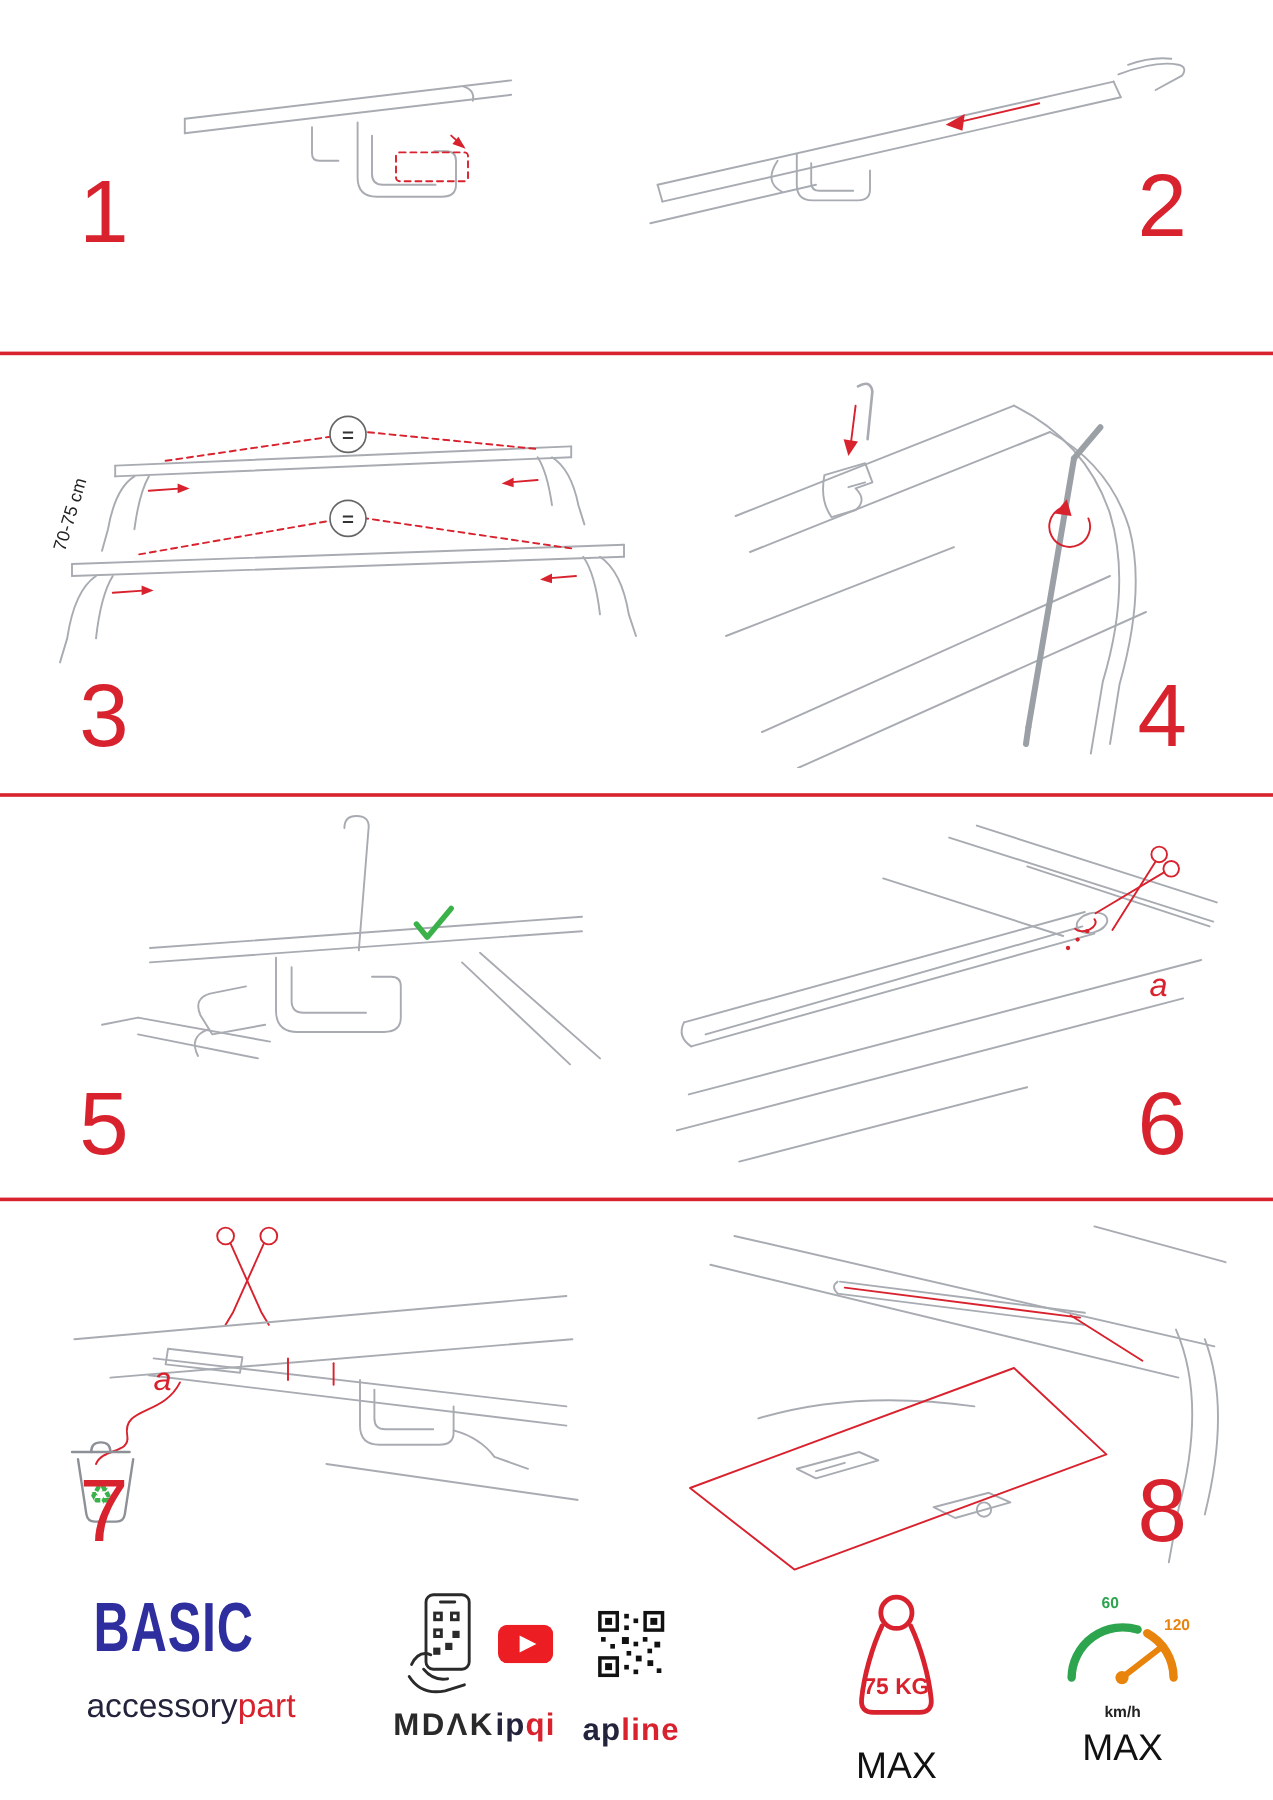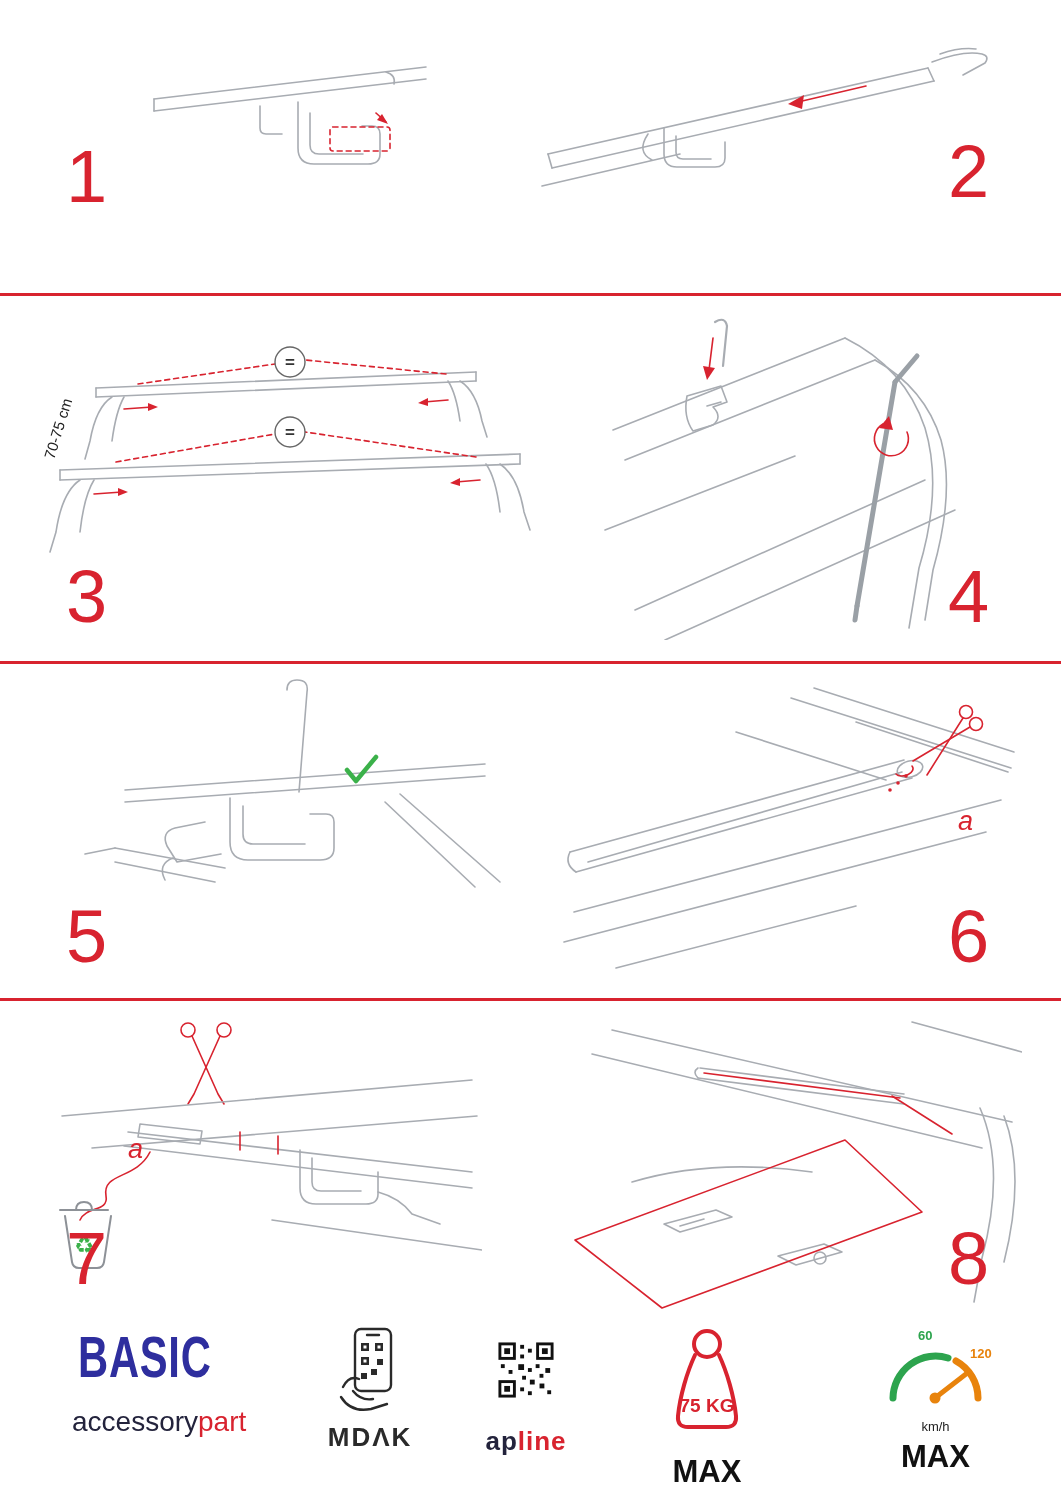--- a/index.html
+++ b/index.html
@@ -28,22 +28,22 @@
   .dim-text{font-size:15px;fill:#222}
   .brand-title{position:absolute;font-size:58px;font-weight:700;color:var(--blue);letter-spacing:1px;transform:scaleX(0.72);transform-origin:left top;line-height:1}
   .brand-sub{position:absolute;font-size:28px;font-weight:400;line-height:1}
   .brand-sub .b1{color:var(--ink)}
   .brand-sub .b2{color:var(--red)}
   .badge{position:absolute;display:flex;flex-direction:column;align-items:center}
   .icon-area{height:92px;display:flex;align-items:center;justify-content:center}
   .badge-label{font-size:26px;color:#2a2a2a;font-weight:600;letter-spacing:2px;line-height:1}
   .badge-label .b1{color:var(--ink)}
   .badge-label .b2{color:var(--red)}
-  .max-label{font-size:31px;font-weight:700;color:#111;line-height:1}
-  .kmh-label{font-size:13px;font-weight:400;color:#222;line-height:1}
+  .max-label{font-size:31px;font-weight:400;color:#111;line-height:1}
+  .kmh-label{font-size:13px;font-weight:700;color:#222;line-height:1}
 </style>
 </head>
 <body>
 
 <div class="page">
 
   <div class="step-num" style="left:66px;top:140px">1</div>
   <div class="panel" style="left:140px;top:55px">
     <svg width="300" height="190" viewBox="0 0 300 190">
       <g class="sk">
@@ -310,20 +310,31 @@
         <g fill="#ffffff">
           <rect x="32.5" y="20.5" width="3" height="3"></rect>
           <rect x="46.5" y="20.5" width="3" height="3"></rect>
           <rect x="32.5" y="34.5" width="3" height="3"></rect>
         </g>
       </svg>
     </div>
     <div class="badge-label" style="margin-top:8px">MDΛK</div>
   </div>
 
+  <div class="badge" style="left:398px;top:1324px;width:80px">
+    <div class="icon-area">
+      <svg width="46" height="32" viewBox="0 0 46 32">
+        <rect x="0" y="0" width="46" height="32" rx="8" fill="#ed1d24"></rect>
+        <polygon points="18,9 32,16 18,23" fill="#ffffff"></polygon>
+      </svg>
+    </div>
+    <div class="badge-label" style="letter-spacing:1px;margin-top:8px">
+      <span class="b1">ip</span><span class="b2">qi</span>
+    </div>
+  </div>
 
   <div class="badge" style="left:478px;top:1324px;width:96px">
     <div class="icon-area">
       <svg width="58" height="58" viewBox="0 0 60 60">
         <g fill="none" stroke="#111" stroke-width="3">
           <rect x="3" y="3" width="15" height="15"></rect>
           <rect x="42" y="3" width="15" height="15"></rect>
           <rect x="3" y="42" width="15" height="15"></rect>
         </g>
         <g fill="#111">
@@ -347,21 +358,21 @@
           <rect x="52" y="51" width="4" height="4"></rect>
           <rect x="44" y="34" width="4" height="4"></rect>
         </g>
       </svg>
     </div>
     <div class="badge-label" style="letter-spacing:1px;margin-top:12px">
       <span class="b1">ap</span><span class="b2">line</span>
     </div>
   </div>
 
-  <div class="badge" style="left:642px;top:1324px;width:130px">
+  <div class="badge" style="left:682px;top:1324px;width:130px">
     <svg width="105" height="120" viewBox="0 0 105 120">
       <g stroke="#d8232f" stroke-width="4" fill="none" stroke-linecap="round" stroke-linejoin="round">
         <circle cx="52" cy="20" r="13"></circle>
         <path d="M40,31 C32,48 25,72 23,92 q-1,11 10,11 h38 q11,0 10,-11 C79,72 72,48 64,31"></path>
       </g>
       <text x="52" y="88" text-anchor="middle" font-size="19" font-weight="700" fill="#d8232f">75 KG</text>
     </svg>
     <div class="max-label" style="margin-top:12px">MAX</div>
   </div>
 

